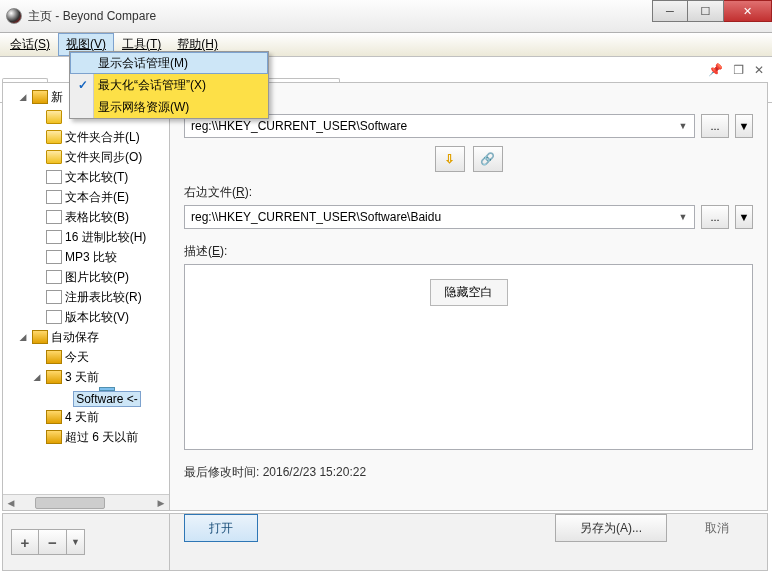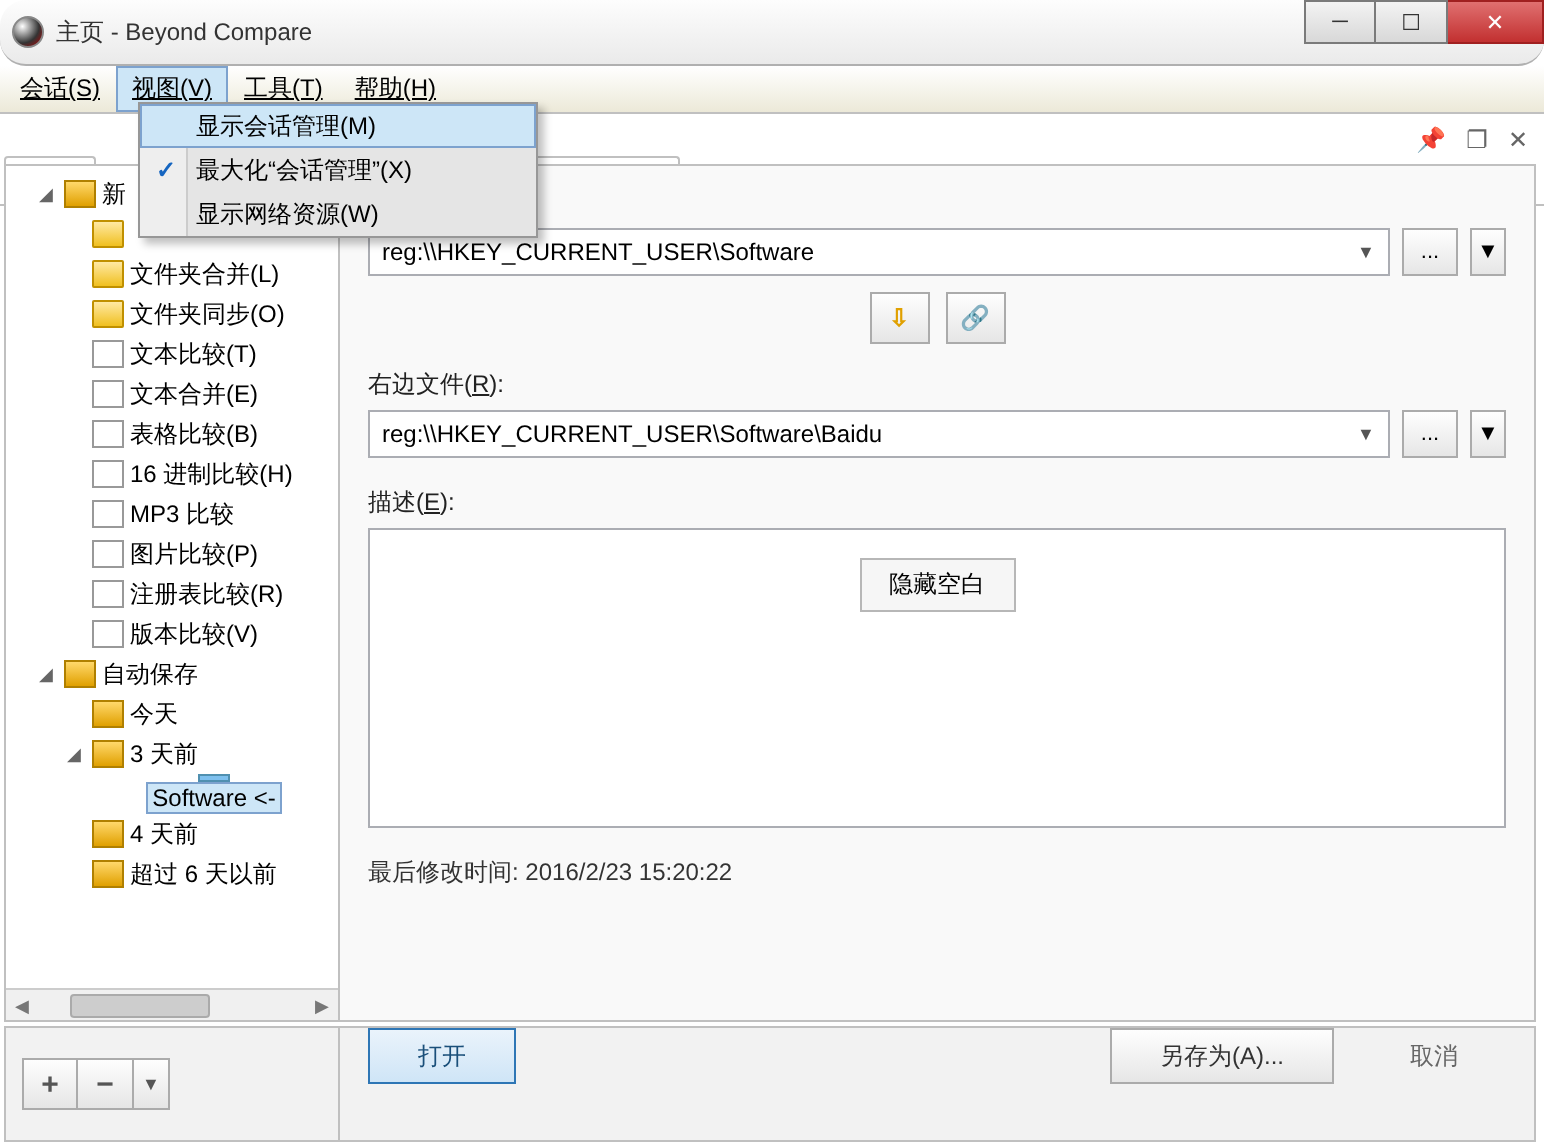--- a/index.html
+++ b/index.html
@@ -1,33 +1,33 @@
 <!DOCTYPE html>
 <html><head>
 <meta charset="utf-8">
 <style>
 * { box-sizing: border-box; margin: 0; padding: 0; font-family: "Microsoft YaHei", Tahoma, sans-serif; font-size: 12px; }
 body { background: #fff; width: 772px; height: 573px; overflow: hidden; position: relative; }
 
 
-.titlebar { height: 28px; background: linear-gradient(#fdfdfd,#eaeaea); border-bottom: 1px solid #b0b0b0; display: flex; align-items: center; padding: 16px 6px; position: relative; border-radius: 13px; }
+.titlebar { height: 28px; background: linear-gradient(#fdfdfd,#eaeaea); border-bottom: 1px solid #b0b0b0; display: flex; align-items: center; padding: 16px 6px; position: relative; }
 .titlebar .app-icon { width: 16px; height: 16px; border-radius: 50%; background: radial-gradient(circle at 30% 30%, #fff, #333 60%, #b00); margin-right: 6px; border:1px solid #888;}
 .titlebar .title { color: #333; }
 .win-controls { position: absolute; right: 0; top: 0; display: flex; height: 22px; }
 .win-btn { width: 36px; height: 22px; border:1px solid #7a7a7a; background: linear-gradient(#f3f3f3,#d8d8d8); display:flex; align-items:center; justify-content:center; color:#333; font-size:11px;}
 .win-btn.close { width: 48px; background: linear-gradient(#e07070,#c23030); color:#fff; border-color:#a02020;}
 .win-btn + .win-btn { border-left: none; }
 
 
 .menubar { height: 24px; background: linear-gradient(#fff,#ece9d8); border-bottom: 1px solid #c0c0c0; display:flex; align-items:center; padding: 0 2px; position: relative; }
 .menubar .menu-item { padding: 3px 8px; cursor:default;text-decoration:underline; }
 .menubar .menu-item.active { background: #cde6f7; border: 1px solid #7da2ce; padding:2px 7px;}
 
 
-.dropdown { position:absolute; left:69px; top:51px; width:200px; background:#e5e5e5; border:1px solid #979797; box-shadow: 3px 3px 4px rgba(0,0,0,0.25); z-index:100; }
+.dropdown { position:absolute; left:69px; top:51px; width:200px; background:#fde047; border:1px solid #979797; box-shadow: 3px 3px 4px rgba(0,0,0,0.25); z-index:100; }
 .dropdown .dd-item { height:22px; display:flex; align-items:center; padding:0 8px 0 28px; position:relative; cursor:default;}
 .dropdown .dd-item.hovered { background:#cde6f7; border:1px solid #7da2ce; padding:0 7px 0 27px; height:22px;}
 .dropdown .check { position:absolute; left:8px; color:#1565c0; font-weight:bold;}
 .dropdown .gutter { position:absolute; left:0; top:0; bottom:0; width:24px; background:#eee; border-right:1px solid #ccc;}
 
 
 .tabstrip { height: 46px; background:#fff; border-bottom:1px solid #c0c0c0; display:flex; align-items:flex-end; position:relative; padding-left:2px;}
 .tab { height:24px; background:#fff; padding:4px 10px; border:1px solid #c0c0c0; border-bottom:none; border-radius:2px 2px 0 0; margin-right:2px; display:flex; align-items:center; gap:5px;}
 .tab.secondary { margin-left: 200px; }
 .tab .reg-icon { width:14px; height:14px; background:#7ec0ee; border:1px solid #5090b0; display:inline-block;}
@@ -53,21 +53,21 @@
 .field-row { margin-bottom:6px; }
 .field-label { display:block; margin-bottom:4px; color:#222;}
 .field-label .ul { text-decoration:underline;}
 .input-line { display:flex; align-items:center; gap:6px;}
 .combo { flex:1; height:24px; border:1px solid #abadb3; background:#fff; display:flex; align-items:center; padding:0 6px; position:relative;}
 .combo .combo-arrow { position:absolute; right:2px; top:2px; bottom:2px; width:18px; display:flex; align-items:center; justify-content:center; color:#555; font-size:9px;}
 .small-btn { width:28px; height:24px; border:1px solid #ababab; background:linear-gradient(#fefefe,#e6e6e6); display:flex; align-items:center; justify-content:center; font-size:11px;}
 .swap-row { display:flex; justify-content:center; gap:8px; margin:8px 0 12px;}
 .icon-btn { width:30px; height:26px; border:1px solid #ababab; background:linear-gradient(#fefefe,#e6e6e6); display:flex; align-items:center; justify-content:center; font-size:13px;}
 .arrow-down { color:#e0a000; font-weight:bold;}
-.desc-box { border:1px solid #abadb3; background:#fff; height:150px; position:relative; margin-top:4px;}
+.desc-box { border:1px solid #abadb3; background:#fff; height:186px; position:relative; margin-top:4px;}
 .desc-inner-btn { position:absolute; left:50%; top:14px; transform:translateX(-50%); border:1px solid #b7b7b7; background:#f6f6f6; padding:4px 14px; font-size:12px;}
 .mod-time { margin-top:14px; color:#333;}
 
 
 .sidebar-footer { position:absolute; left:2px; bottom:2px; height:58px; width:168px; border:1px solid #c0c0c0; border-top:1px solid #c0c0c0; background:#f2f2f2; display:flex; align-items:center; padding:0 8px; gap:0;}
 .sq-btn { width:28px; height:26px; border:1px solid #ababab; background:linear-gradient(#fefefe,#e6e6e6); display:flex; align-items:center; justify-content:center; font-size:15px; font-weight:bold; color:#555;}
 .sq-btn + .sq-btn { border-left:none;}
 .sq-btn.menu { width:18px; font-size:9px;}
 .content-footer { position:absolute; left:170px; right:4px; bottom:2px; height:58px; border:1px solid #c0c0c0; border-left:none; background:#f2f2f2; display:flex; align-items:flex-start; padding:0 14px;}
 .action-btn { height:28px; padding:0 24px; border:1px solid #2e76b5; background:linear-gradient(#eaf3fb,#cfe5f7); display:flex; align-items:center; justify-content:center; color:#1a4f7a;}

